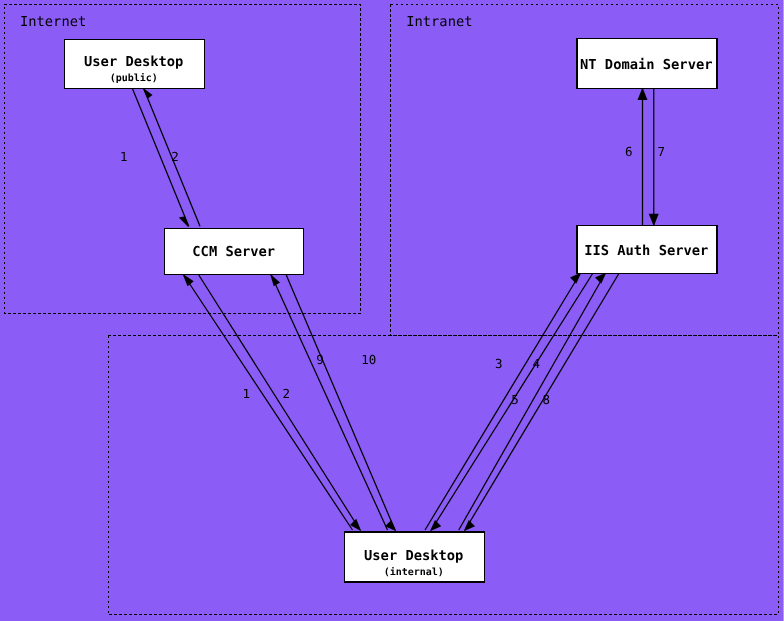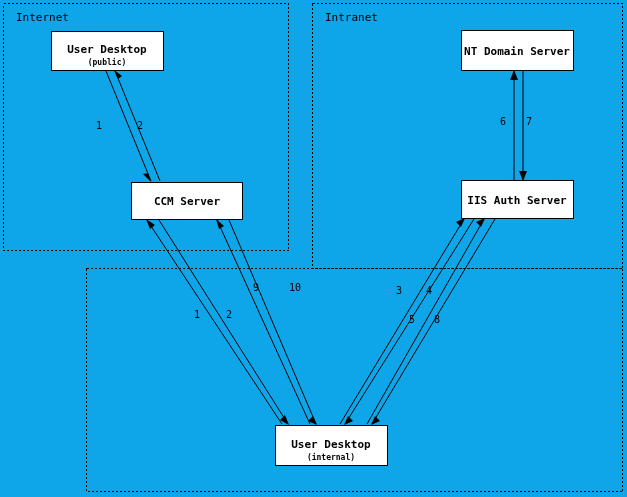--- a/index.html
+++ b/index.html
@@ -8,21 +8,21 @@
     padding: 0;
     background: #ffffff;
   }
   body {
     font-family: "DejaVu Sans Mono", monospace;
   }
   #diagram-root {
     position: relative;
     width: 627px;
     height: 497px;
-    background: #0ea5e9;
+    background: #8b5cf6;
     overflow: hidden;
   }
   svg#diagram-svg {
     position: absolute;
     left: 0;
     top: 0;
     width: 627px;
     height: 497px;
     display: block;
   }

